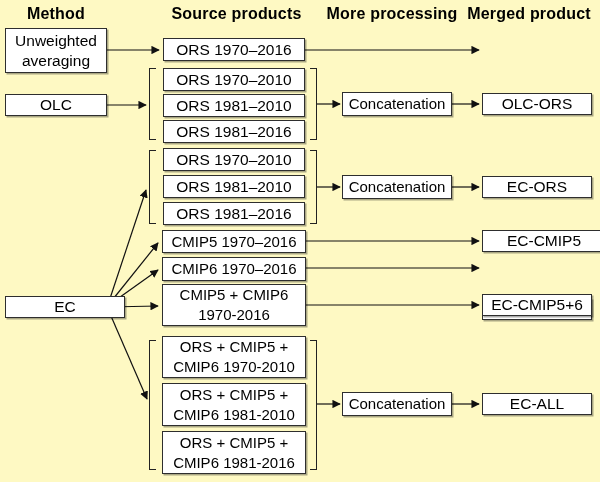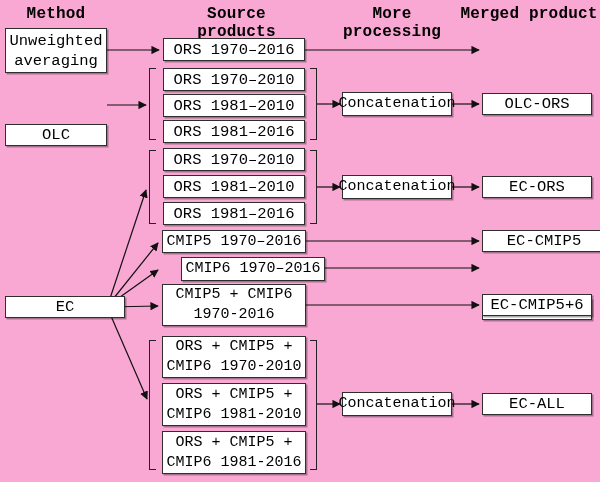--- a/index.html
+++ b/index.html
@@ -1,18 +1,18 @@
 <!DOCTYPE html>
 <html><head>
 <meta charset="utf-8">
 <style>
   html,body{margin:0;padding:0;background:#ffffff;}
   #figure{
-    position:relative;width:600px;height:482px;background:#f9a8d4;
-    font-family:Liberation Mono, monospace;color:#000;
+    position:relative;width:600px;height:482px;background:#fef9c3;
+    font-family:Liberation Sans, sans-serif;color:#000;
     overflow:hidden;
   }
   .col-header{
     position:absolute;font-weight:bold;font-size:16px;text-align:center;
     letter-spacing:0.2px;
   }
   .box{
     position:absolute;display:flex;align-items:center;justify-content:center;
     background:#ffffff;border:1px solid #2e2e2e;
     box-shadow:1.5px 1.5px 0 rgba(0,0,0,0.33);
@@ -34,35 +34,35 @@
 
 <div id="figure">
 
   <div class="col-header" style="left:6px;top:5px;width:100px;">Method</div>
   <div class="col-header" style="left:164px;top:5px;width:145px;">Source products</div>
   <div class="col-header" style="left:322px;top:5px;width:140px;">More processing</div>
   <div class="col-header" style="left:459px;top:5px;width:140px;">Merged product</div>
 
   <div class="box" style="left:5px;top:28px;width:102px;height:45px;">Unweighted
 averaging</div>
-  <div class="box" style="left:5px;top:94px;width:102px;height:22px;margin-top:30px;">OLC</div>
+  <div class="box" style="left:5px;top:94px;width:102px;height:22px;">OLC</div>
   <div class="box" style="left:5px;top:296px;width:120px;height:22px;">EC</div>
 
   <div class="box" style="left:163px;top:38px;width:142px;height:23px;">ORS 1970–2016</div>
 
   <div class="box" style="left:163px;top:68px;width:142px;height:23px;">ORS 1970–2010</div>
   <div class="box" style="left:163px;top:94px;width:142px;height:23px;">ORS 1981–2010</div>
   <div class="box" style="left:163px;top:120px;width:142px;height:23px;">ORS 1981–2016</div>
 
   <div class="box" style="left:163px;top:148px;width:142px;height:23px;">ORS 1970–2010</div>
   <div class="box" style="left:163px;top:175px;width:142px;height:23px;">ORS 1981–2010</div>
   <div class="box" style="left:163px;top:202px;width:142px;height:23px;">ORS 1981–2016</div>
 
   <div class="box small" style="left:162px;top:230px;width:144px;height:23px;">CMIP5 1970–2016</div>
-  <div class="box small" style="left:162px;top:257px;width:144px;height:24px;margin-left:19px;">CMIP6 1970–2016</div>
+  <div class="box small" style="left:162px;top:257px;width:144px;height:24px;">CMIP6 1970–2016</div>
   <div class="box small" style="left:162px;top:284px;width:144px;height:42px;">CMIP5 + CMIP6
 1970-2016</div>
 
   <div class="box small" style="left:162px;top:336px;width:144px;height:42px;">ORS + CMIP5 +
 CMIP6 1970-2010</div>
   <div class="box small" style="left:162px;top:383px;width:144px;height:43px;">ORS + CMIP5 +
 CMIP6 1981-2010</div>
   <div class="box small" style="left:162px;top:431px;width:144px;height:43px;">ORS + CMIP5 +
 CMIP6 1981-2016</div>
 

